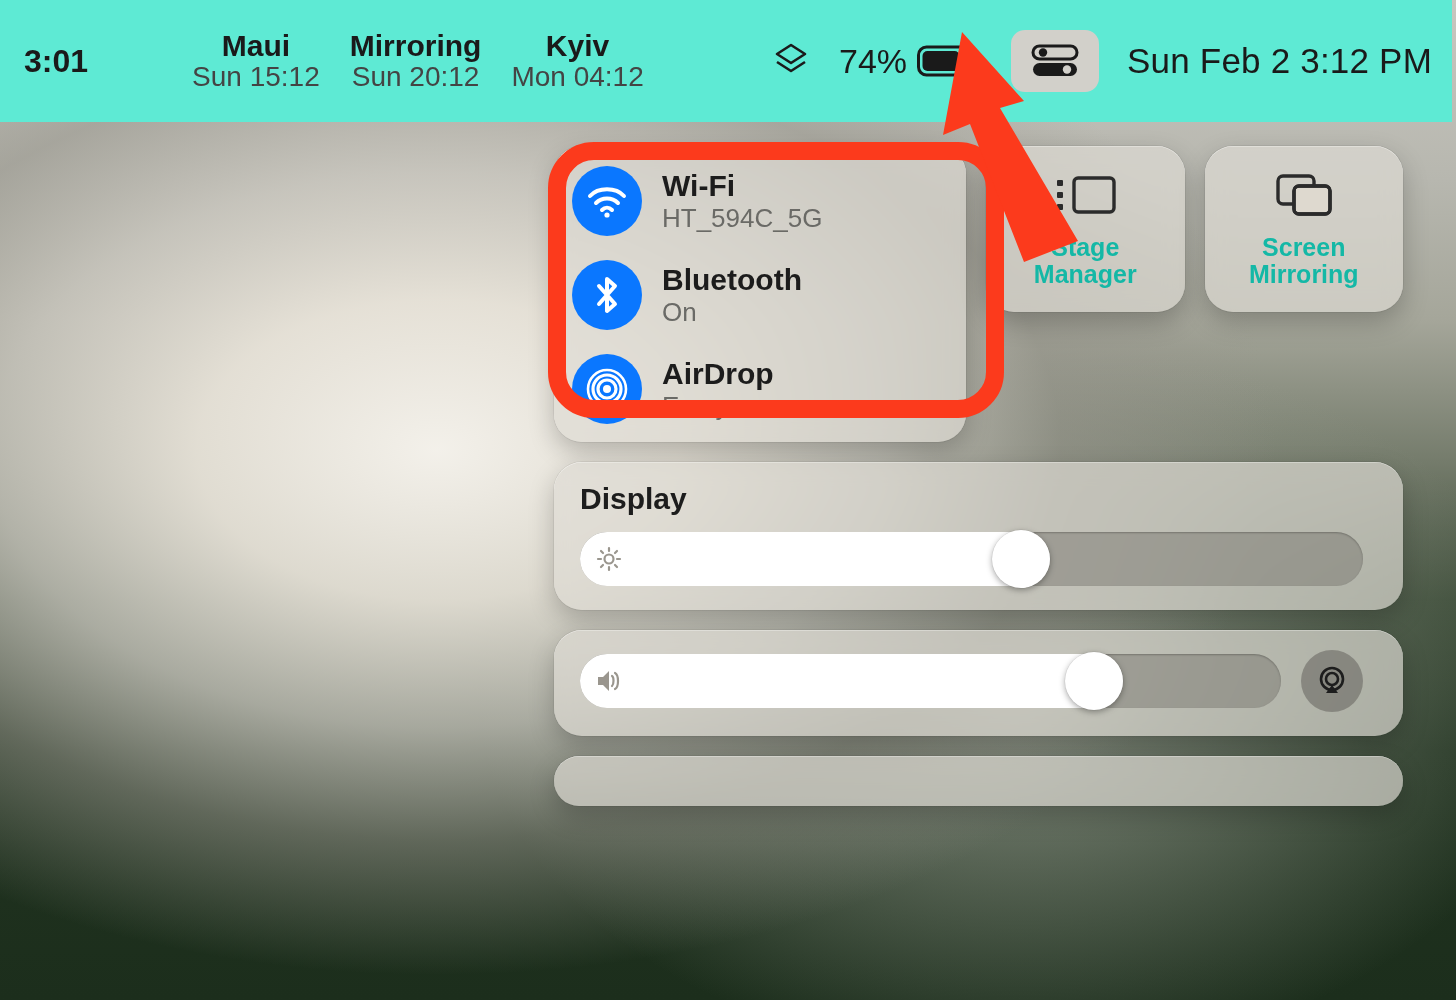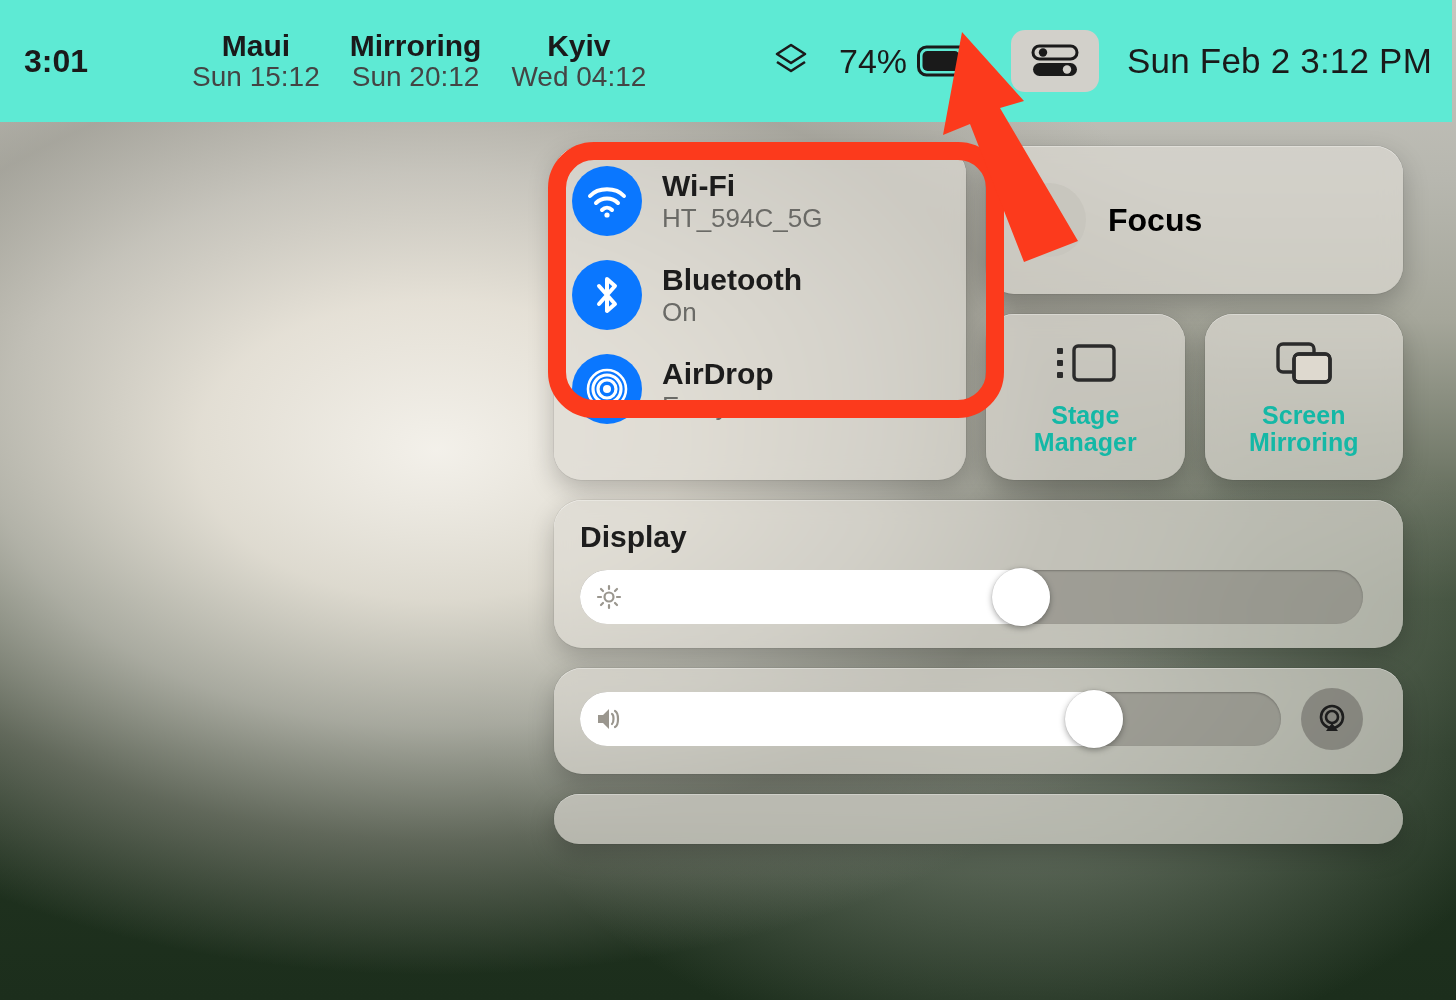--- a/index.html
+++ b/index.html
@@ -207,21 +207,21 @@
     <div class="mb-tz">
       <div class="city">Maui</div>
       <div class="time">Sun 15:12</div>
     </div>
     <div class="mb-tz">
       <div class="city">Mirroring</div>
       <div class="time">Sun 20:12</div>
     </div>
     <div class="mb-tz">
       <div class="city">Kyiv</div>
-      <div class="time">Wed 04:12</div>
+      <div class="time">Mon 04:12</div>
     </div>
   </div>
 
   <div class="mb-flex"></div>
 
   <div class="mb-right">
     <div class="mb-item">
 
       <svg width="40" height="40" viewBox="0 0 40 40" fill="none" stroke="#1a1a1a" stroke-width="2.6" stroke-linejoin="round">
         <path d="M20 4 L34 13 L20 22 L6 13 Z"></path>
@@ -298,28 +298,20 @@
           </svg>
         </div>
         <div class="cc-conn-text">
           <div class="title">AirDrop</div>
           <div class="sub">Everyone</div>
         </div>
       </div>
     </div>
 
     <div class="cc-right">
-      <div class="card cc-focus">
-        <div class="focus-ico">
-          <svg width="42" height="42" viewBox="0 0 42 42">
-            <path d="M28 6 A16 16 0 1 0 36 27 A12 12 0 0 1 28 6 Z" fill="#5b5a55"></path>
-          </svg>
-        </div>
-        <div class="label">Focus</div>
-      </div>
 
       <div class="cc-tiles">
         <div class="card tile">
           <svg width="66" height="50" viewBox="0 0 66 50" fill="none" stroke="#2b2b2b" stroke-width="3.4">
             <rect x="22" y="8" width="40" height="34" rx="4"></rect>
             <rect x="5" y="10" width="6" height="6" rx="1" fill="#2b2b2b" stroke="none"></rect>
             <rect x="5" y="22" width="6" height="6" rx="1" fill="#2b2b2b" stroke="none"></rect>
             <rect x="5" y="34" width="6" height="6" rx="1" fill="#2b2b2b" stroke="none"></rect>
           </svg>
           <div class="tlabel" style="white-space:pre-line;">Stage

